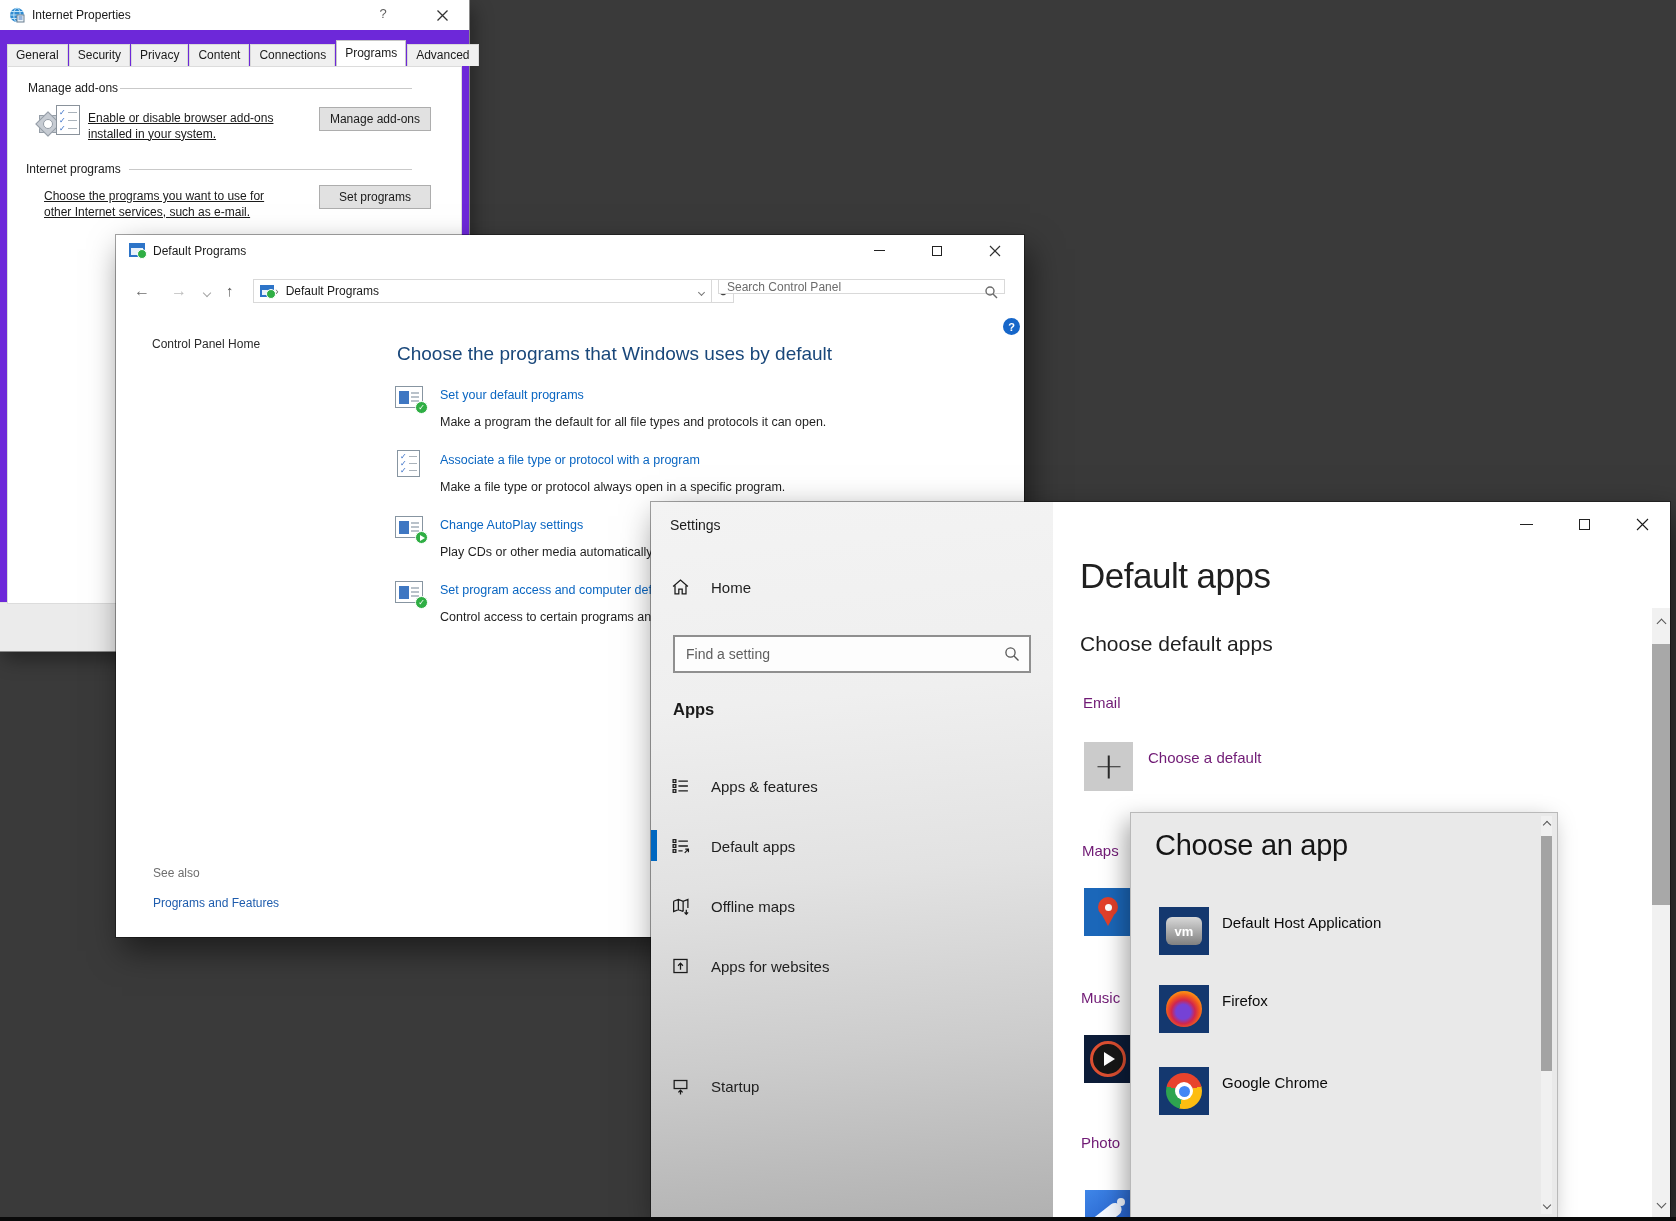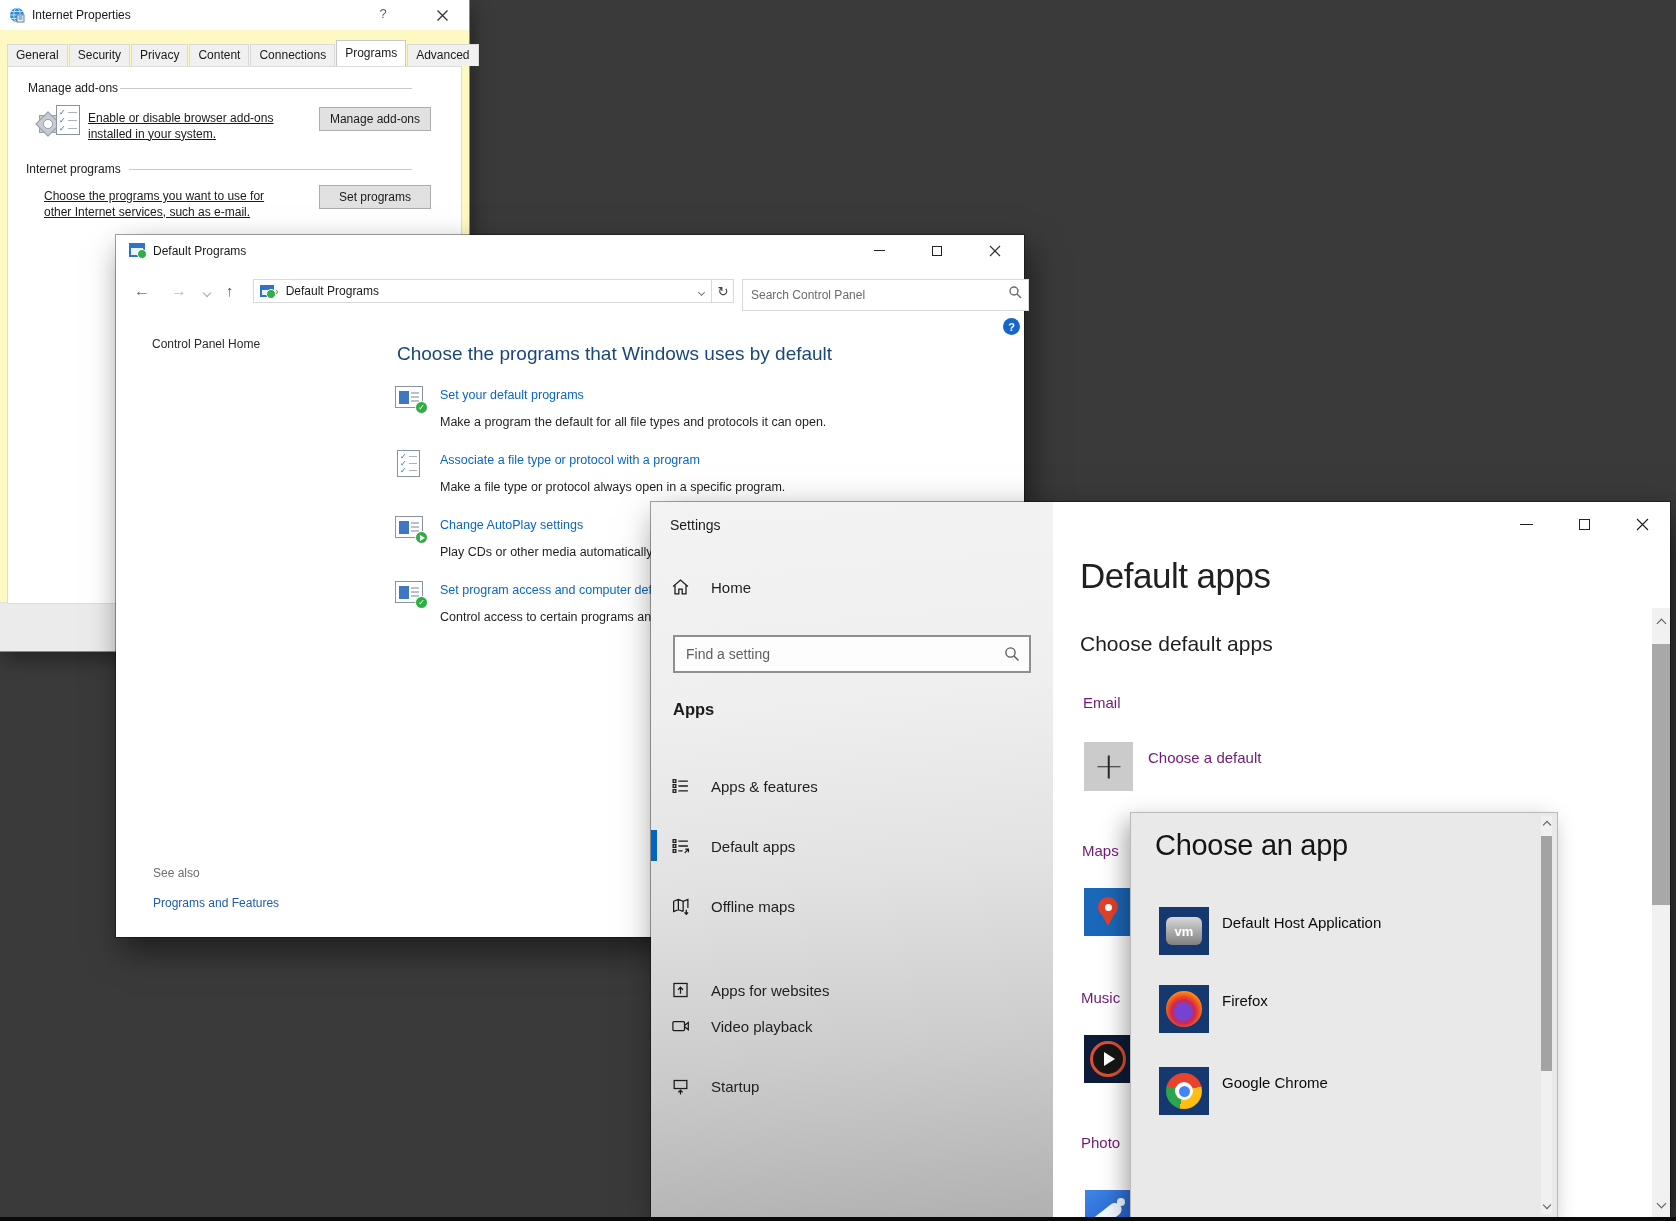--- a/index.html
+++ b/index.html
@@ -1,20 +1,20 @@
 <!DOCTYPE html>
 <html style="--desktop: #3a3a3a; --accent: #0067c0; --cp_heading: #19477a; --cp_link: #0a66c2; --popup_bg: #e9e9e9; --popup_selected: #a9a9a9; --taskbar_strip: #0a0a0a;"><head>
 <meta charset="utf-8">
 <style>
   * { margin:0; padding:0; box-sizing:border-box; }
   body { font-family:"Liberation Sans","DejaVu Sans",sans-serif; }
   #desktop { position:relative; width:1676px; height:1221px; background:var(--desktop,#3a3a3a); overflow:hidden; }
 
   
-  #ip { position:absolute; left:0; top:2; width:469px; height:651px; background:#fef9c3; box-shadow:0 0 0 1px #8a8a8a, 4px 8px 18px rgba(0,0,0,.4); z-index:1; }
+  #ip { position:absolute; left:0; top:2; width:469px; height:651px; background:#6d28d9; box-shadow:0 0 0 1px #8a8a8a, 4px 8px 18px rgba(0,0,0,.4); z-index:1; }
   #ip .titlebar { position:absolute; left:0; top:0; width:100%; height:30px; background:#fff; }
   #ip .title { position:absolute; left:32px; top:8px; font-size:12px; color:#1a1a1a; }
   .ip-globe { position:absolute; left:9px; top:7px; width:16px; height:16px; }
   #ip .helpbtn { position:absolute; left:368px; top:6px; width:30px; height:20px; text-align:center; font-size:13px; color:#5f5f5f; }
   #ip .closebtn { position:absolute; left:424px; top:4px; width:36px; height:22px; display:flex; align-items:center; justify-content:center; }
   .tabs { position:absolute; left:7px; top:44px; display:flex; align-items:flex-end;text-align:right; }
   .tab { height:22px; padding:3px 8px 0; font-size:12px; color:#1a1a1a; background:#f0f0f0; border:1px solid #d9d9d9; border-bottom:none; margin-right:1px; }
   .tab.active { height:26px; margin-top:-4px; background:#fff; padding-top:5px; position:relative; z-index:3; border-color:#c8c8c8; }
   .ip-page { position:absolute; left:7px; top:66px; width:455px; height:538px; background:#fff; border:1px solid #dcdcdc; z-index:2; }
   .grp-label { position:absolute; font-size:12px; color:#1a1a1a; background:#fff; padding-right:6px; }
@@ -42,21 +42,21 @@
   .dpico::after { content:""; position:absolute; right:-4px; bottom:-4px; width:8px; height:8px; border-radius:50%; background:#2fae44; border:1px solid #fff; }
   .capbtn { position:absolute; top:0; width:58px; height:31px; display:flex; align-items:center; justify-content:center; }
   .glyph-min { width:11px; height:1px; background:#222; }
   .glyph-max { width:10px; height:10px; border:1px solid #222; }
   .navglyph { position:absolute; font-size:16px; }
   .addrbox { position:absolute; left:137px; top:44px; width:481px; height:24px; border:1px solid #d9d9d9; display:flex; align-items:center; background:#fff; }
   .addrbox .crumb { font-size:12px; color:#1a1a1a; margin-left:7px; }
   .addrbox .sep { color:#6b6b6b; font-size:11px; margin-left:7px; }
   .addr-chev { margin-left:auto; width:20px; text-align:center; color:#8a8a8a; font-size:10px; }
   .refresh { width:23px; height:24px; margin:-1px -1px -1px 0; border-left:1px solid #d9d9d9; display:flex; align-items:center; justify-content:center; font-size:13px; color:#444; }
-  .searchbox { position:absolute; left:626px; top:44px; width:287px; height:32px; border:1px solid #d9d9d9; background:#fff; }
+  .searchbox { position:absolute; left:602px; top:44px; width:287px; height:15px; border:1px solid #d9d9d9; background:#fff; }
   .searchbox input { position:absolute; left:0; top:0; width:100%; height:100%; border:0; outline:0; padding:0 26px 0 8px; font-size:12px; color:#333; font-family:inherit; background:transparent; }
   .searchbox input::placeholder { color:#6b6b6b; opacity:1; }
   .mag { position:absolute; right:6px; top:5px; }
   .cph { position:absolute; left:36px; top:102px; font-size:12px; color:#2b2b2b; }
   .cp-heading { position:absolute; left:281px; top:108px; font-size:19px; color:var(--cp_heading,#19477a); }
   .task-link { position:absolute; left:324px; font-size:12.5px; color:var(--cp_link,#0a66c2); white-space:nowrap; }
   .task-desc { position:absolute; left:324px; font-size:12.5px; color:#1f1f1f; white-space:nowrap; }
   .helpcirc { position:absolute; left:887px; top:83px; width:17px; height:17px; border-radius:50%; background:#1666c9; color:#fff; font-size:11px; font-weight:bold; display:flex; align-items:center; justify-content:center; }
   .see-also { position:absolute; left:37px; top:631px; font-size:12px; color:#6e6e6e; }
   .pf-link { position:absolute; left:37px; top:661px; font-size:12px; color:#1e5cad; }
@@ -344,33 +344,26 @@
           <path d="M7 4.3 H16 M7 9 H16 M7 13.7 H11 M13 15.5 L16.5 12 M16.5 15 V12 H13.5"></path>
         </svg>
       <span class="lbl">Default apps</span>
     </div>
     <div class="nav-row" style="top:384px;">
       <svg width="19" height="19" viewBox="0 0 18 18" fill="none" stroke="#1b1b1b" stroke-width="1.2">
           <path d="M2.5 4.5 L7 2.8 L11.5 4.5 L16 2.8 V11 M2.5 4.5 V14.2 L7 12.5 L11.5 14.2 M7 2.8 V12.5 M11.5 4.5 V14.2 M14.5 12.5 V16.5 M12.8 15 L14.5 16.8 L16.2 15"></path>
         </svg>
       <span class="lbl">Offline maps</span>
     </div>
-    <div class="nav-row" style="top:468px;">
+    <div class="nav-row" style="top:444px;">
       <svg width="19" height="19" viewBox="0 0 18 18" fill="none" stroke="#1b1b1b" stroke-width="1.2">
           <rect x="2.8" y="2.8" width="12.4" height="12.4"></rect>
           <path d="M9 12.5 V6.5 M6.7 8.7 L9 6.4 L11.3 8.7"></path>
         </svg>
       <span class="lbl">Apps for websites</span>
-    </div>
-    <div class="nav-row" style="top:504px;">
-      <svg width="19" height="19" viewBox="0 0 18 18" fill="none" stroke="#1b1b1b" stroke-width="1.2">
-          <rect x="1.8" y="4.8" width="11" height="8.6" rx="1"></rect>
-          <path d="M12.8 8.6 L16.4 5.8 V12.4 L12.8 9.6"></path>
-        </svg>
-      <span class="lbl">Video playback</span>
     </div>
     <div class="nav-row" style="top:564px;">
       <svg width="19" height="19" viewBox="0 0 18 18" fill="none" stroke="#1b1b1b" stroke-width="1.2">
           <rect x="3" y="3.8" width="12" height="7.6"></rect>
           <path d="M9 17 V13.2 M7 15 L9 13 L11 15"></path>
         </svg>
       <span class="lbl">Startup</span>
     </div>
 
     <h1 class="h1">Default apps</h1>

